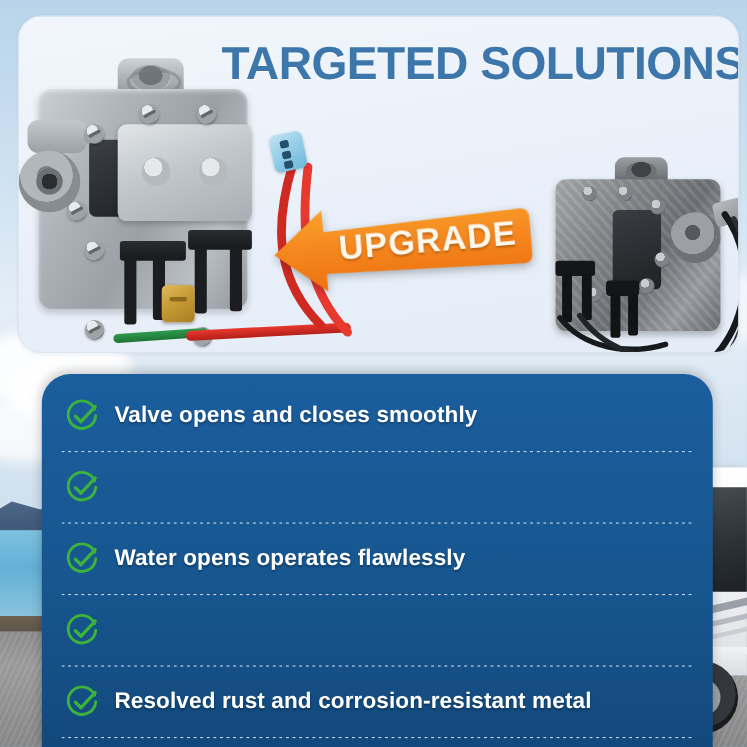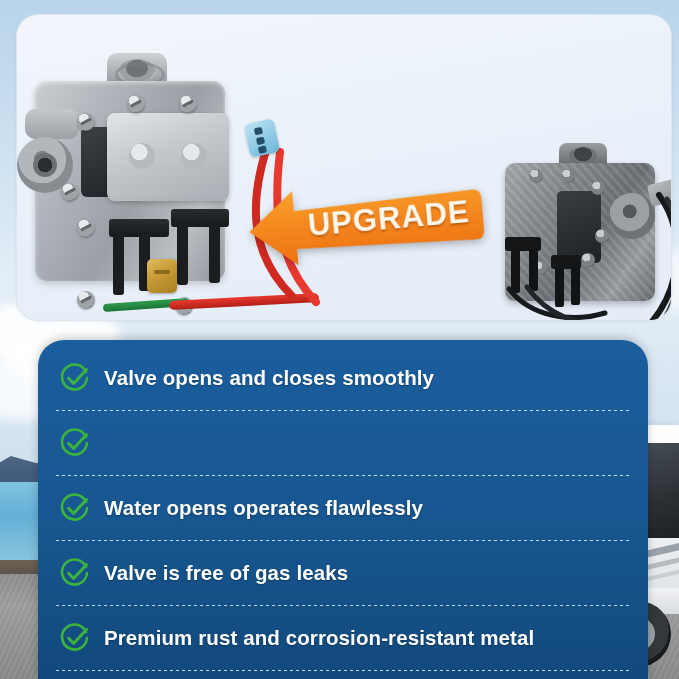--- a/index.html
+++ b/index.html
@@ -205,20 +205,21 @@
       <div class="rv-stripe rv-s3"></div>
       <div class="rv-skirt"></div>
       <div class="rv-wheel"></div>
       <div class="rv-hub"></div>
     </div>
   </div>
 
   <div class="panel">
 
     <div class="headline">
+      <span class="l l1">TARGETED SOLUTIONS</span>
     </div>
 
     <div class="valve-new">
       <div class="vn-lowbody"></div>
       <div class="vn-topcap"></div>
       <div class="vn-topbore"></div>
       <div class="vn-ring"></div>
       <div class="vn-body"></div>
       <div class="vn-neck"></div>
       <div class="vn-left-port"></div>
@@ -336,31 +337,30 @@
       </div>
       <div class="sep"></div>
 
       <div class="bullet-row">
         <span class="chk">
           <svg width="30" height="30" viewBox="0 0 30 30">
             <path d="M26 9 A12.5 12.5 0 1 0 27 15" fill="none" stroke="#3cb43c" stroke-width="2.6" stroke-linecap="round"></path>
             <path d="M8.5 15.3 L13.6 20.4 L26.5 6.6" fill="none" stroke="#3cb43c" stroke-width="3" stroke-linecap="round" stroke-linejoin="round"></path>
           </svg>
         </span>
-        <span class="bullet-text">Valve is free of gas leaks</span>
-      </div>
-      <div class="sep"></div>
-
-      <div class="bullet-row">
-        <span class="chk">
-          <svg width="30" height="30" viewBox="0 0 30 30">
-            <path d="M26 9 A12.5 12.5 0 1 0 27 15" fill="none" stroke="#3cb43c" stroke-width="2.6" stroke-linecap="round"></path>
-            <path d="M8.5 15.3 L13.6 20.4 L26.5 6.6" fill="none" stroke="#3cb43c" stroke-width="3" stroke-linecap="round" stroke-linejoin="round"></path>
-          </svg>
-        </span>
-        <span class="bullet-text">Premium rust and corrosion-resistant metal</span>
+      </div>
+      <div class="sep"></div>
+
+      <div class="bullet-row">
+        <span class="chk">
+          <svg width="30" height="30" viewBox="0 0 30 30">
+            <path d="M26 9 A12.5 12.5 0 1 0 27 15" fill="none" stroke="#3cb43c" stroke-width="2.6" stroke-linecap="round"></path>
+            <path d="M8.5 15.3 L13.6 20.4 L26.5 6.6" fill="none" stroke="#3cb43c" stroke-width="3" stroke-linecap="round" stroke-linejoin="round"></path>
+          </svg>
+        </span>
+        <span class="bullet-text">Resolved rust and corrosion-resistant metal</span>
       </div>
       <div class="sep"></div>
 
     </div>
   </div>
 
 </div>
 
 </body></html>

